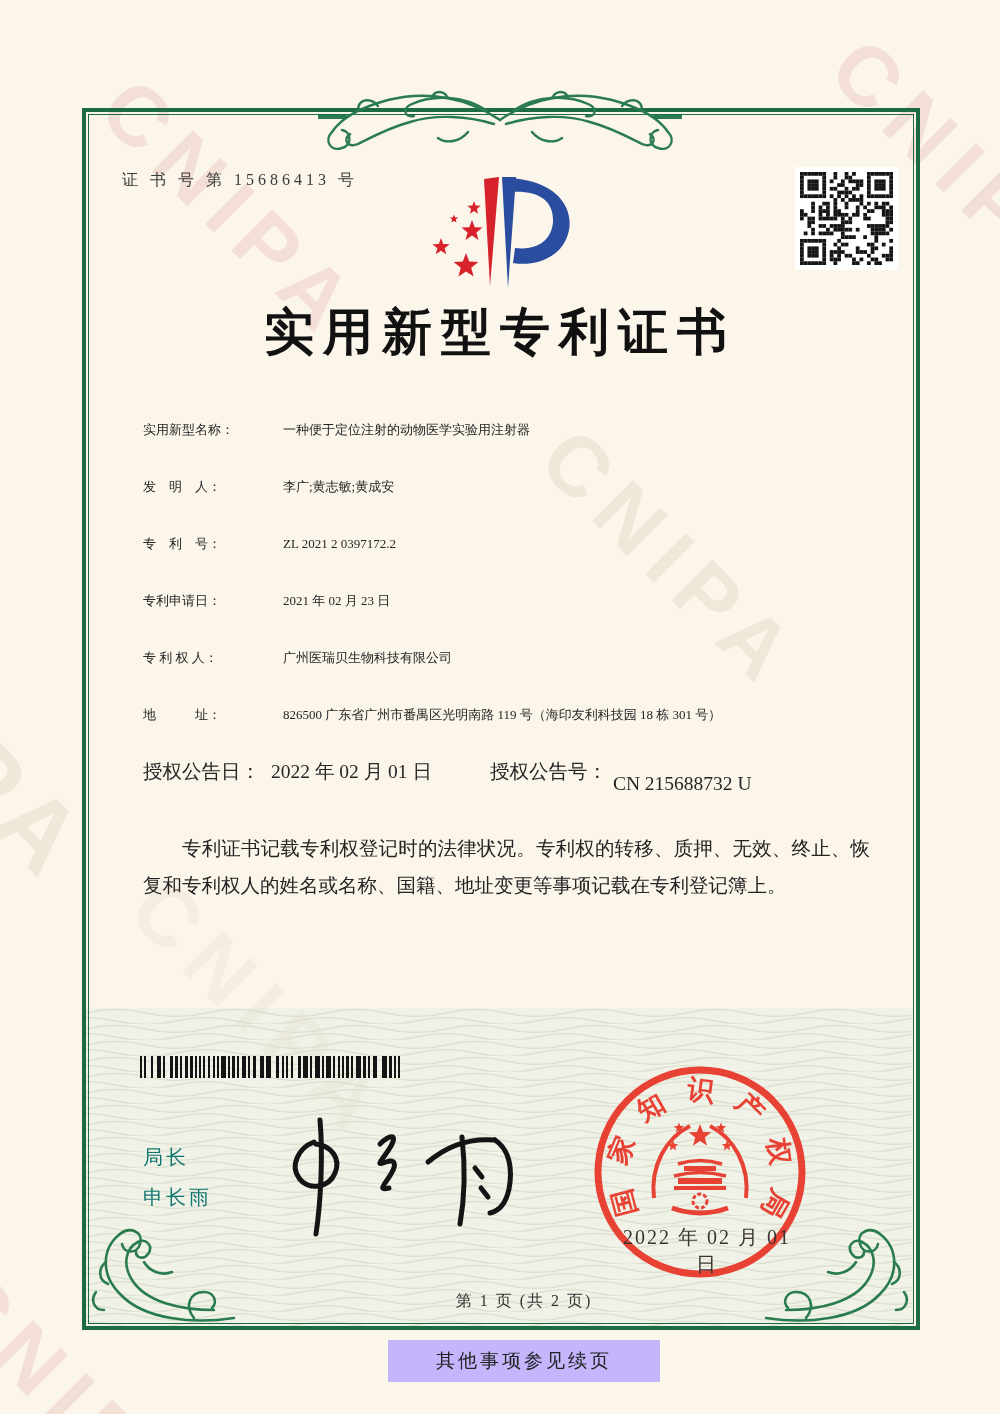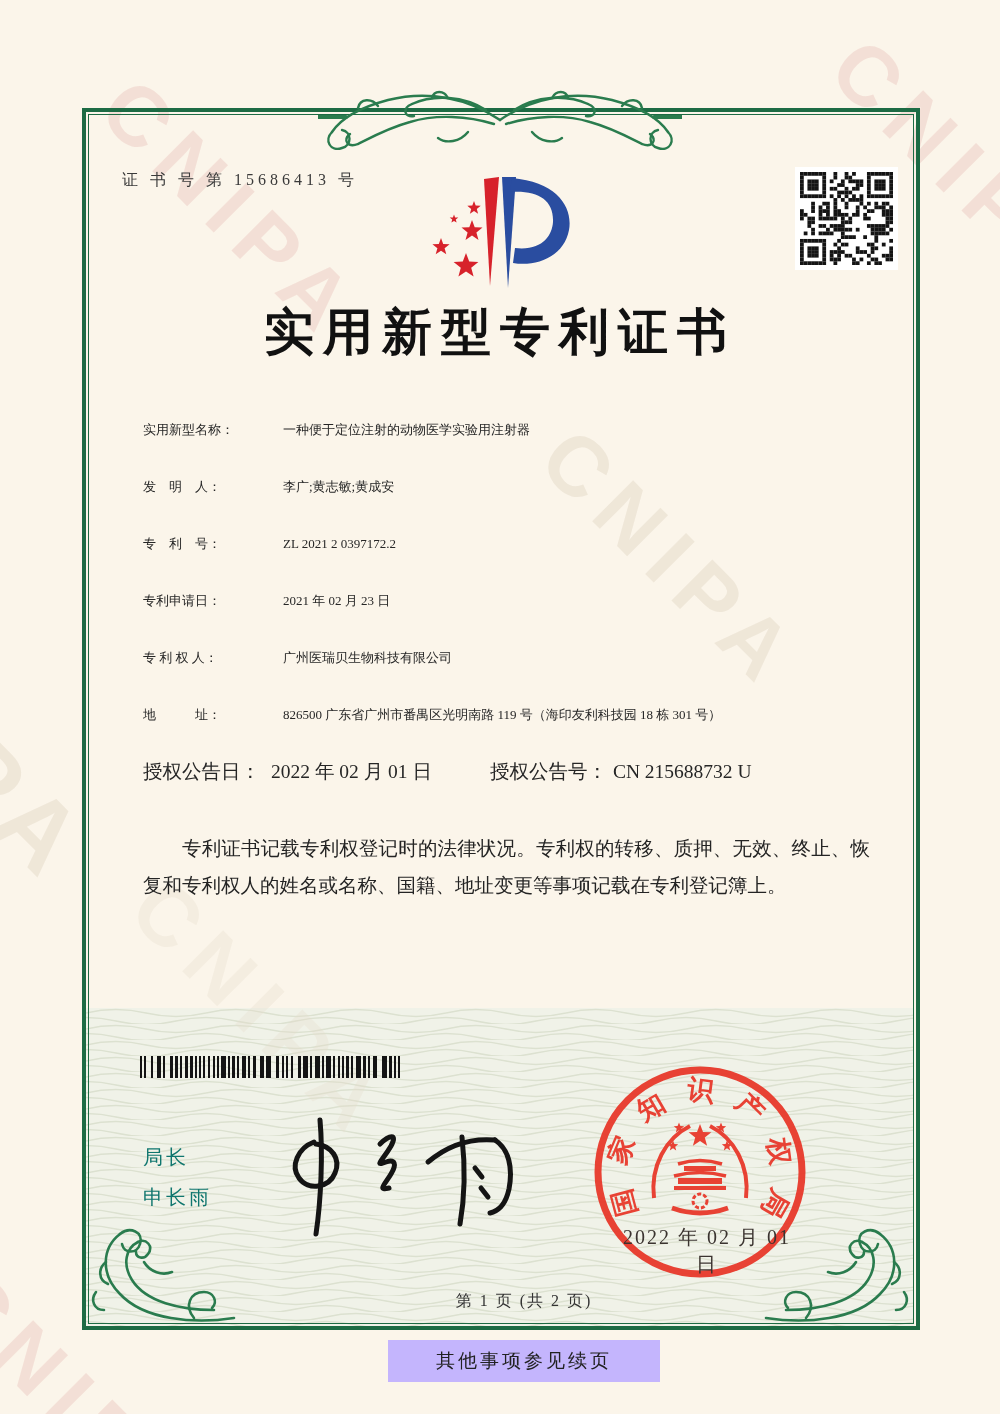--- a/index.html
+++ b/index.html
@@ -471,21 +471,21 @@
     </div>
     <div class="frow">
       <span class="flabel">地　　　址：</span>
       <span class="fvalue">826500 广东省广州市番禺区光明南路 119 号（海印友利科技园 18 栋 301 号）</span>
     </div>
     <div class="grant-row">
       <span class="flabel">授权公告日：</span>
       <span>2022 年 02 月 01 日</span>
       <span class="sp"></span>
       <span>授权公告号：</span>
-      <span style="margin-left:6px;">CN 215688732 U</span>
+      <span style="margin-left:6px;margin-top:12px;">CN 215688732 U</span>
     </div>
   </div>
 
   <div class="body-text">
     <p>专利证书记载专利权登记时的法律状况。专利权的转移、质押、无效、终止、恢复和专利权人的姓名或名称、国籍、地址变更等事项记载在专利登记簿上。</p>
   </div>
 
   <svg class="barcode" id="barcode-svg" width="262" height="22">
       <rect x="0" y="0" width="2" height="22" fill="#141414"></rect>
       <rect x="4" y="0" width="2" height="22" fill="#141414"></rect>

